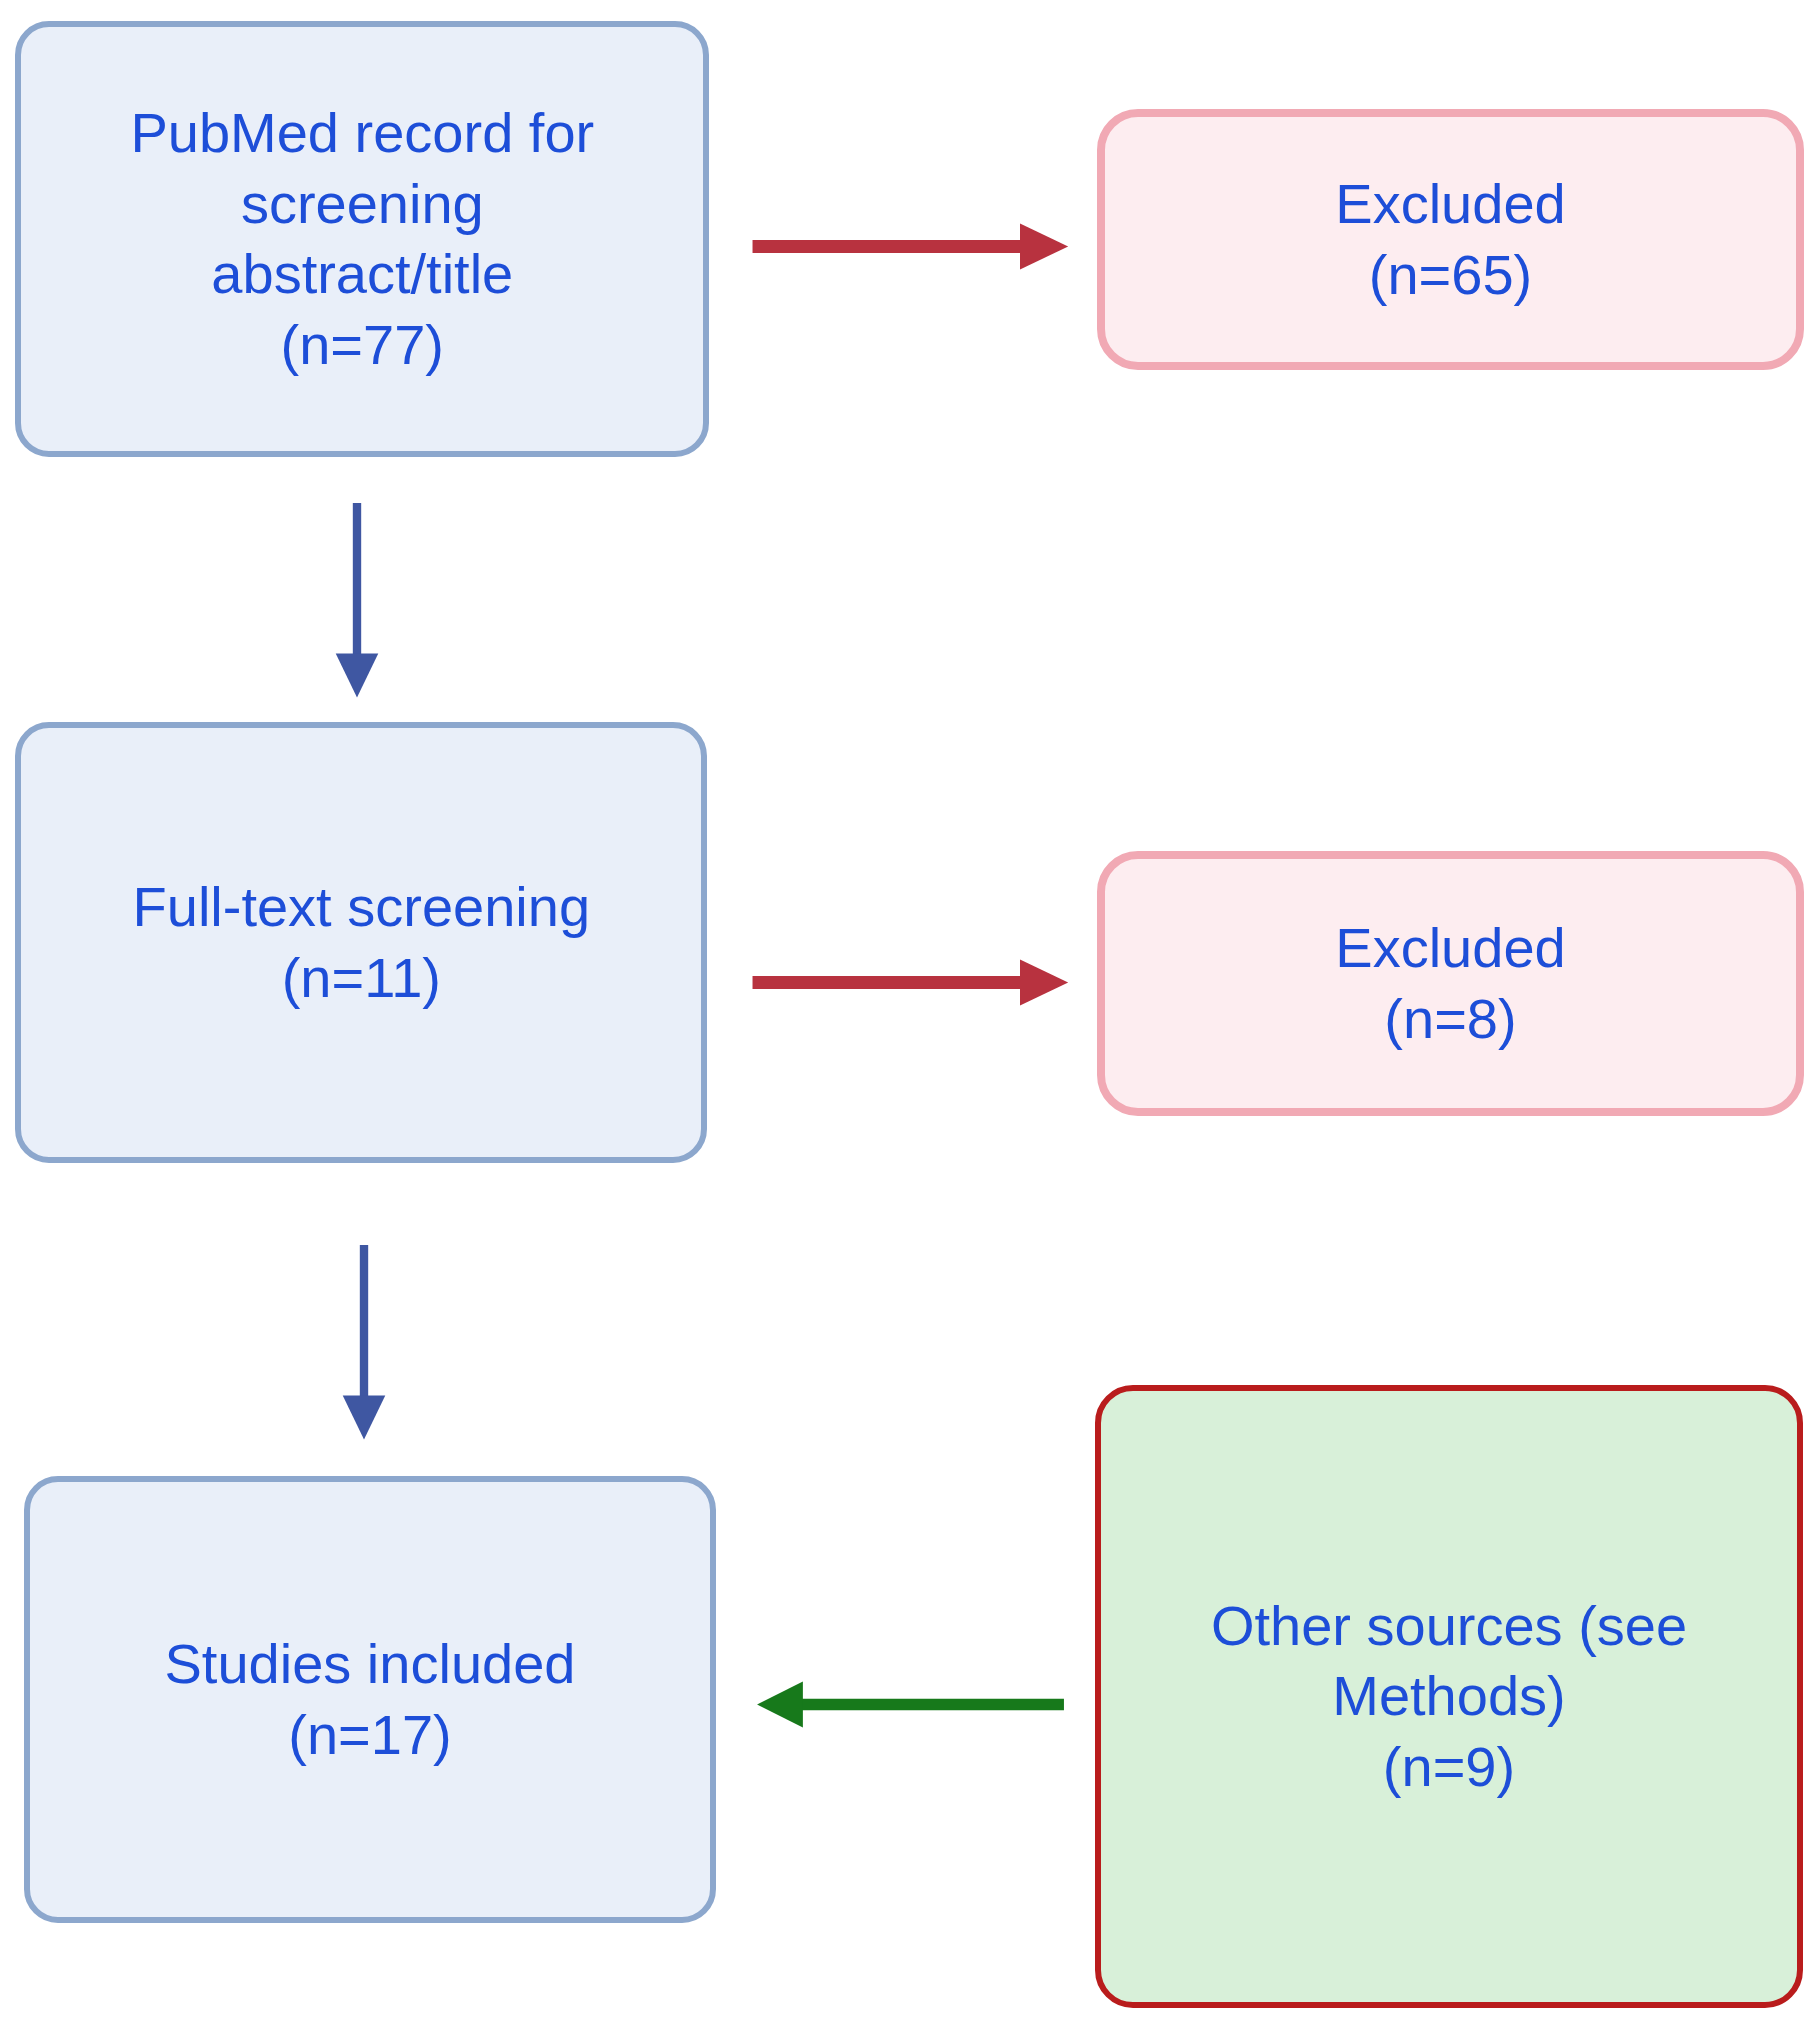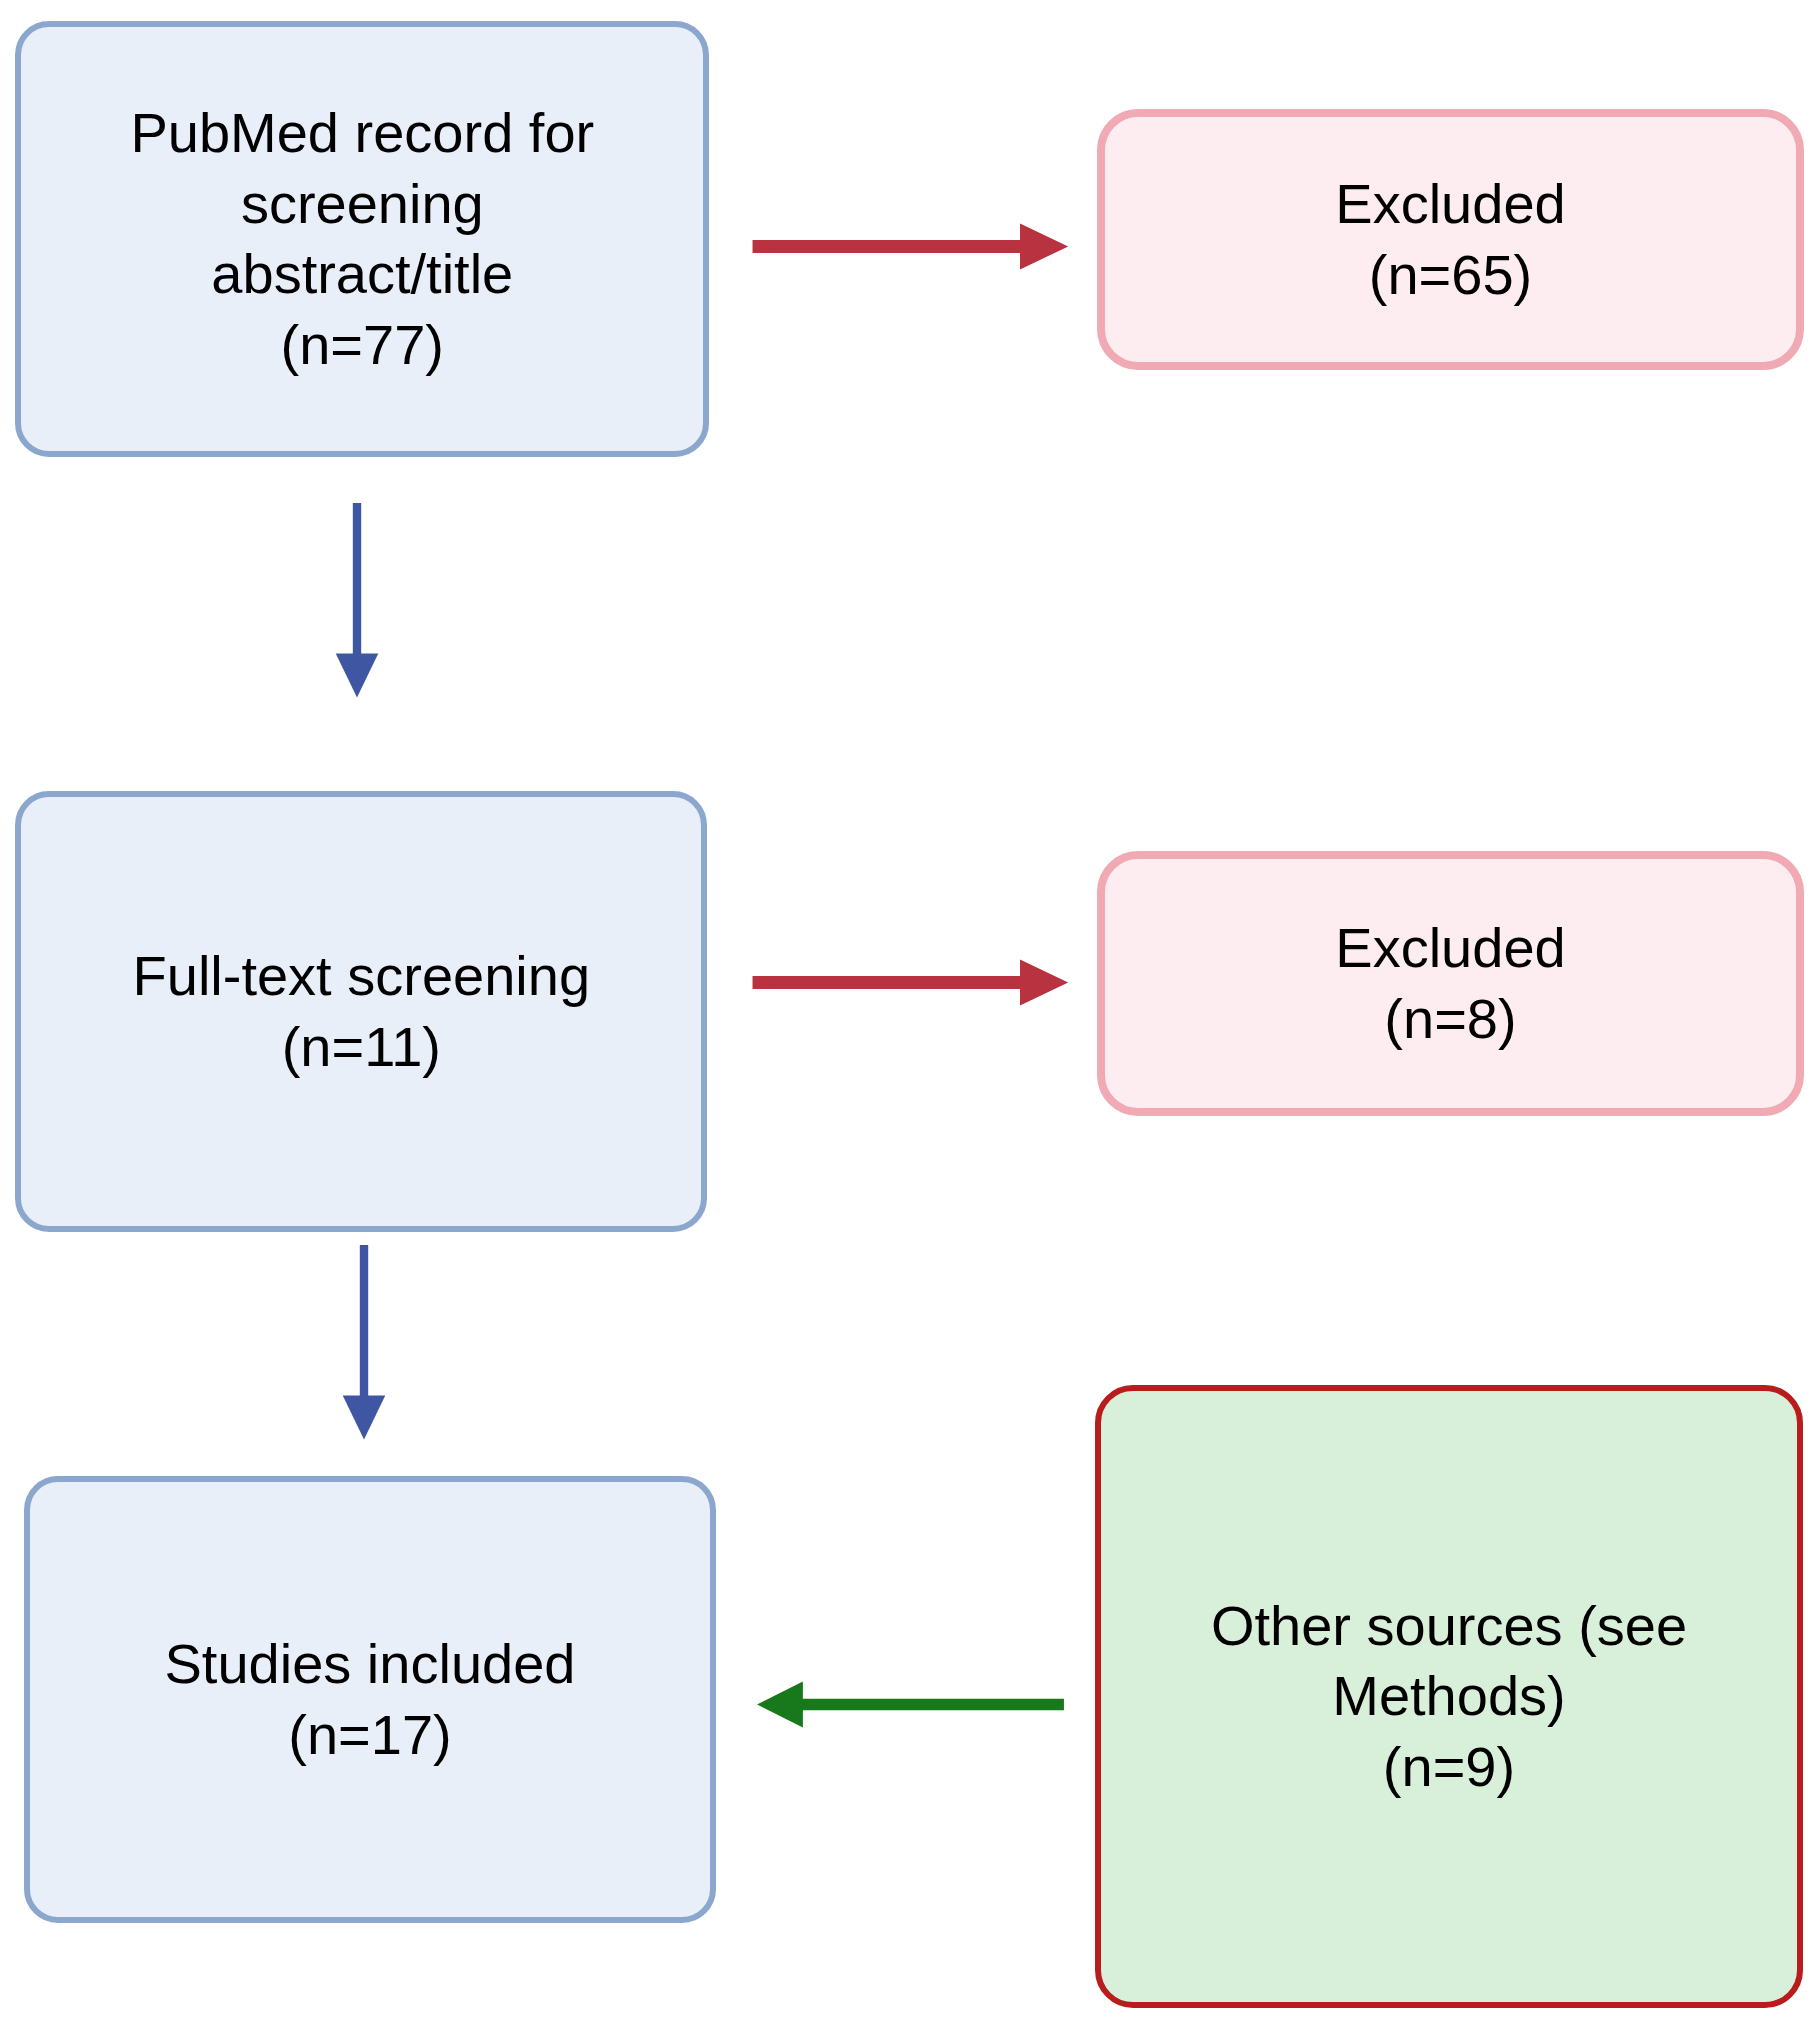--- a/index.html
+++ b/index.html
@@ -6,21 +6,21 @@
     margin: 0;
     padding: 0;
     background: #ffffff;
   }
   #canvas {
     position: relative;
     width: 1820px;
     height: 2025px;
     background: #ffffff;
     font-family: "Liberation Sans", "DejaVu Sans", sans-serif;
-    color: #000000;
+    color: #1d4ed8;
   }
   .box {
     position: absolute;
     box-sizing: border-box;
     display: flex;
     flex-direction: column;
     justify-content: center;
     align-items: center;
     text-align: center;
     font-size: 56px;
@@ -37,21 +37,21 @@
     border: 8.4px solid #f1a9b4;
     border-radius: 41px;
   }
   .box.green {
     background: #d8f0d9;
     border: 6px solid #b91c1c;
     border-radius: 38px;
   }
   #box-pubmed    { left: 15.3px;   top: 21.4px;   width: 694px; height: 436px; }
   #box-excluded1 { left: 1097px; top: 109px;  width: 707px; height: 261px; }
-  #box-fulltext  { left: 15.3px;   top: 791px;  width: 692px; height: 441px; }
+  #box-fulltext  { left: 15.3px;   top: 722px;  width: 692px; height: 441px; }
   #box-excluded2 { left: 1097px; top: 851px; width: 707px; height: 265px; }
   #box-included  { left: 24px;   top: 1476px; width: 692px; height: 447px; }
   #box-other     { left: 1095px; top: 1385px; width: 708px; height: 623px; }
 
   .arrow { position: absolute; overflow: visible; }
   #arrow-down-1  { left: 319px; top: 498px;  }
   #arrow-down-2  { left: 326px; top: 1240px; }
   #arrow-right-1 { left: 751px; top: 212px;  }
   #arrow-right-2 { left: 751px; top: 948px; }
   #arrow-left-1  { left: 754px; top: 1670px; }

